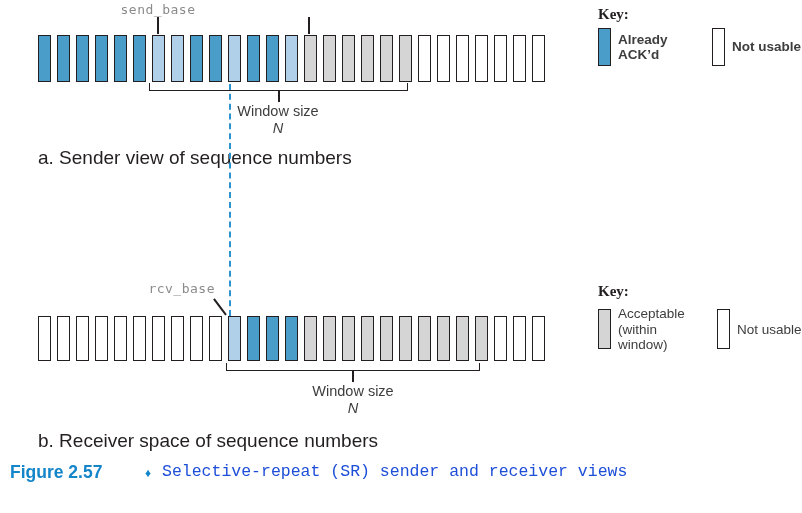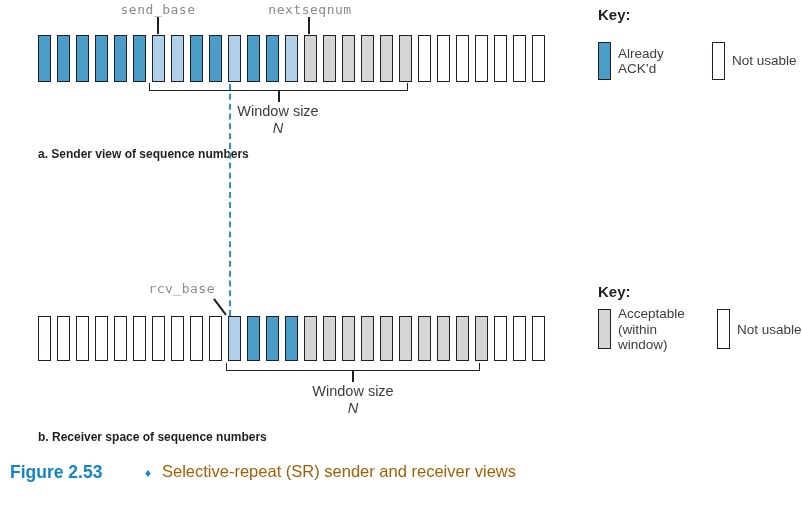--- a/index.html
+++ b/index.html
@@ -55,22 +55,22 @@
     position: absolute;
     width: 170px;
     text-align: center;
     font-size: 14.5px;
     font-style: italic;
     color: #3d3d3f;
   }
 
   .view-caption {
     position: absolute;
-    font-size: 12px;
-    font-weight: bold;
+    font-size: 19px;
+    font-weight: normal;
     color: #231f20;
     white-space: nowrap;
   }
 
   .dashed-line {
     position: absolute;
     width: 0;
     border-left: 2px dashed #2b94d0;
   }
 
@@ -81,20 +81,21 @@
     background: #231f20;
     transform: rotate(-37deg);
   }
 
   
   .key-title {
     position: absolute;
     font-size: 15px;
     font-weight: bold;
     color: #231f20;
+    font-family: Liberation Serif, serif;
   }
   .key-grid {
     position: absolute;
     display: grid;
     grid-template-columns: 114px auto;
   }
   #sender-key-grid { grid-row-gap: 11px; grid-template-columns: 114px auto; }
   #receiver-key-grid { grid-row-gap: 21px; grid-template-columns: 119px auto; }
   .key-item { display: flex; align-items: center; }
   .key-item .swatch {
@@ -116,33 +117,33 @@
     white-space: nowrap;
   }
   .fig-diamond {
     position: absolute;
     font-size: 12px;
     color: #1385c8;
   }
   .fig-caption-line {
     position: absolute;
     font-size: 16.5px;
-    color: #a16207;
-    white-space: nowrap;
+    color: #1d4ed8;
+    white-space: nowrap;
+    font-family: Liberation Mono, monospace;
   }
 </style>
 </head>
 <body>
 
 <div class="stage">
 
   <div class="mono-label" style="left:98px; top:2px; width:120px; text-align:center;">send_base</div>
   <div class="tick-v" style="left:157px; top:17px; height:17px;"></div>
 
-  <div class="mono-label" style="left:250px; top:2px; width:120px; text-align:center;">nextseqnum</div>
   <div class="tick-v" style="left:308px; top:17px; height:17px;"></div>
 
   <div id="sender-row" class="seq-row" style="left:38px; top:35px;">
       <div class="seq-box" style="background: rgb(75, 157, 201);"></div>
       <div class="seq-box" style="background: rgb(75, 157, 201);"></div>
       <div class="seq-box" style="background: rgb(75, 157, 201);"></div>
       <div class="seq-box" style="background: rgb(75, 157, 201);"></div>
       <div class="seq-box" style="background: rgb(75, 157, 201);"></div>
       <div class="seq-box" style="background: rgb(75, 157, 201);"></div>
       <div class="seq-box" style="background: rgb(175, 208, 232);"></div>
@@ -211,21 +212,21 @@
     </div>
 
   <div class="bracket" style="left:226px; top:363px; width:254px;"></div>
   <div class="bracket-stem" style="left:352px; top:370px; height:12px;"></div>
   <div class="window-label" style="left:268px; top:383px;">Window size</div>
   <div class="window-n" style="left:268px; top:400px;">N</div>
 
   <div class="view-caption" style="left:38px; top:430px;">b. Receiver space of sequence numbers</div>
 
   <div class="key-title" style="left:598px; top:6px;">Key:</div>
-  <div id="sender-key-grid" class="key-grid" style="left:598px; top:42px;">
+  <div id="sender-key-grid" class="key-grid" style="left:598px; top:28px;font-weight:bold;">
       <div class="key-item">
         <div class="swatch" style="background: rgb(75, 157, 201);"></div>
         <div class="key-label">
           <div>Already</div>
           <div>ACK’d</div>
         </div>
       </div>
       <div class="key-item">
         <div class="swatch" style="background: rgb(255, 255, 255);"></div>
         <div class="key-label">
@@ -245,17 +246,17 @@
         </div>
       </div>
       <div class="key-item">
         <div class="swatch" style="background: rgb(255, 255, 255);"></div>
         <div class="key-label">
           <div>Not usable</div>
         </div>
       </div>
     </div>
 
-  <div class="fig-number" style="left:10px; top:462px;">Figure 2.53</div>
+  <div class="fig-number" style="left:10px; top:462px;">Figure 2.57</div>
   <div class="fig-diamond" style="left:145px; top:466px;">♦</div>
   <div class="fig-caption-line" style="left:162px; top:462px;">Selective-repeat (SR) sender and receiver views</div>
 
 </div>
 
 </body></html>

